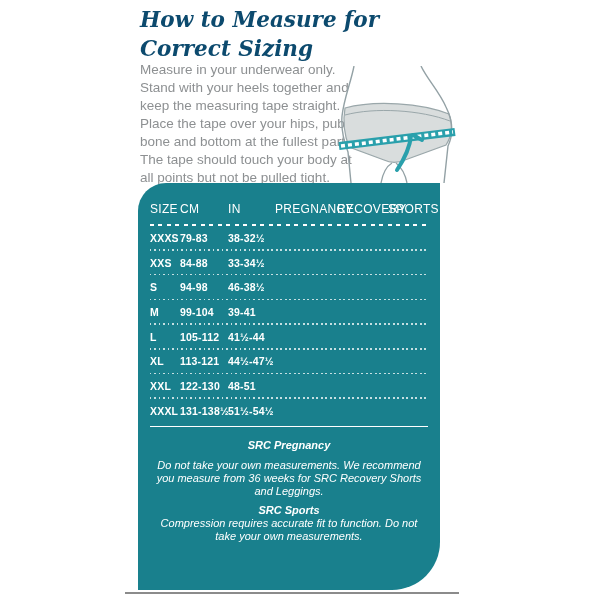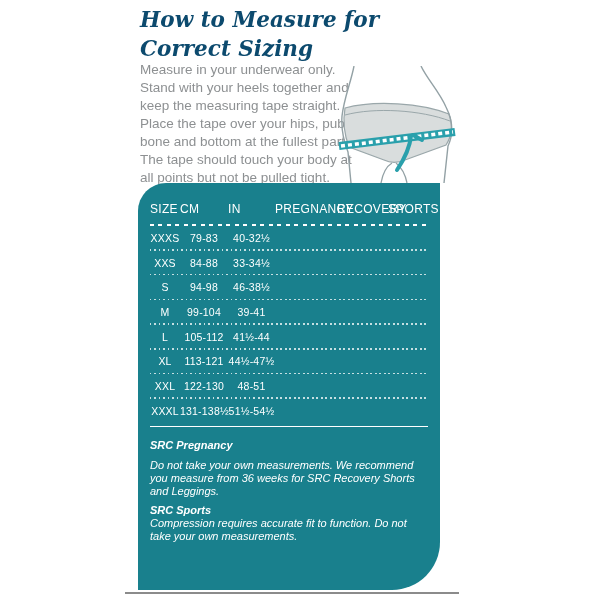--- a/index.html
+++ b/index.html
@@ -33,32 +33,32 @@
     padding:6px 0 8px 0;
   }
   .t-head .c4,.t-head .c5,.t-head .c6{text-align:center;}
   .head-rule{
     height:1.6px;
     background:repeating-linear-gradient(90deg,#ffffff 0 4px,transparent 4px 8.5px);
   }
   .t-row{
     display:grid;grid-template-columns:30px 48px 47px 62px 51px 40px;
     align-items:center;height:24.7px;
-    font-weight:normal;font-size:10.5px;letter-spacing:.2px;
-    position:relative;white-space:nowrap;text-align:center;
+    font-weight:bold;font-size:10.5px;letter-spacing:.2px;
+    position:relative;white-space:nowrap;
   }
   .t-row:not(:last-child)::after{
     content:"";position:absolute;left:0;right:0;bottom:-0.5px;height:1.5px;
     background:repeating-linear-gradient(90deg,rgba(255,255,255,.75) 0 1.5px,transparent 1.5px 4.5px);
   }
   .dot{width:5px;height:5px;border-radius:50%;background:#ffffff;margin:0 auto;}
   .dot.off{visibility:hidden;}
   .solid-rule{height:1.2px;background:#ffffff;margin-top:3px;}
   .notes{margin-top:12px;font-style:italic;font-size:11px;line-height:12.8px;}
-  .note{margin-bottom:7px;}
+  .note{margin-bottom:7px;text-align:center;}
   .note-title{font-weight:bold;}
   .bottom-rule{
     position:absolute;left:125px;top:592px;width:334px;height:2px;background:#8b8b8b;
   }
 </style>
 </head>
 <body>
 
 <div class="page-title">
   <div>How to Measure for</div>
@@ -97,21 +97,21 @@
     <div class="c4">PREGNANCY</div>
     <div class="c5">RECOVERY</div>
     <div class="c6">SPORTS</div>
   </div>
   <div class="head-rule"></div>
 
   <div>
       <div class="t-row">
     <div>XXXS</div>
     <div>79-83</div>
-    <div>40-32½</div>
+    <div>38-32½</div>
     <div><span class="dot off"></span></div>
     <div><span class="dot"></span></div>
     <div><span class="dot off"></span></div>
   </div>
       <div class="t-row">
     <div>XXS</div>
     <div>84-88</div>
     <div>33-34½</div>
     <div><span class="dot"></span></div>
     <div><span class="dot"></span></div>

